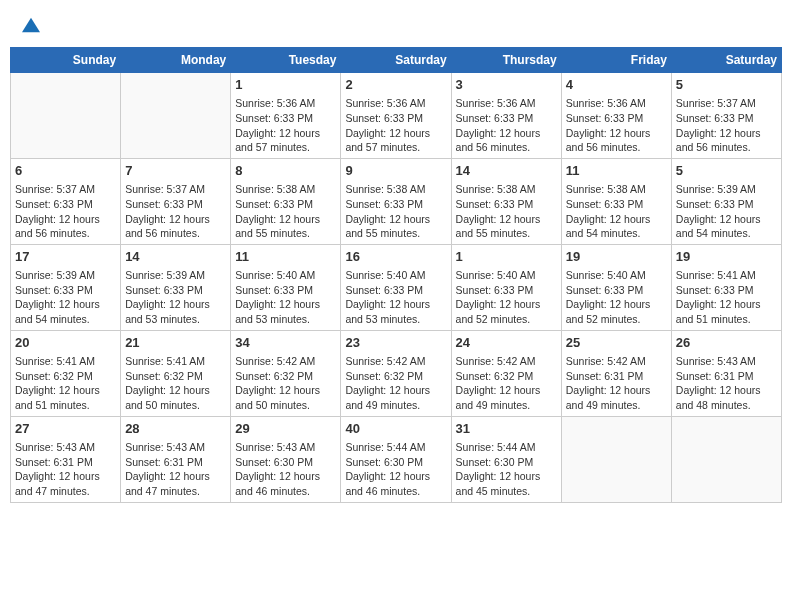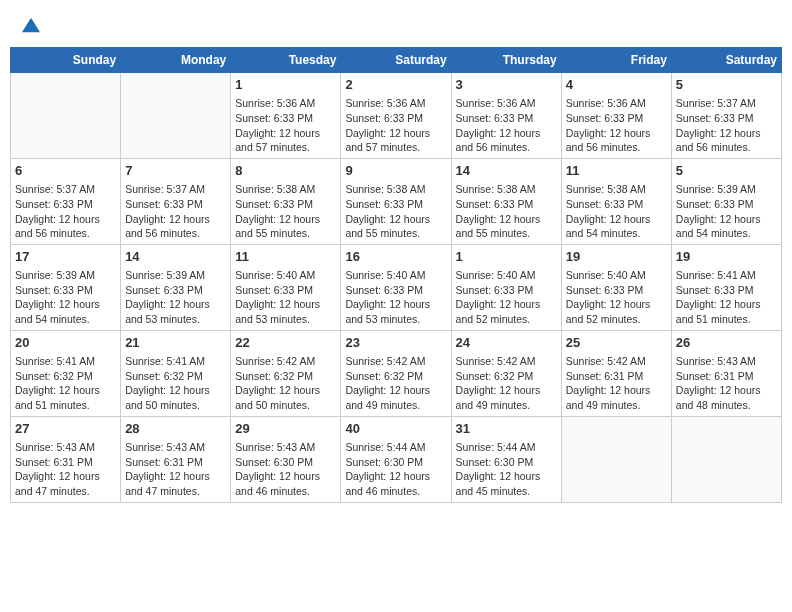--- a/index.html
+++ b/index.html
@@ -189,21 +189,21 @@
 Sunset: 6:33 PM
 Daylight: 12 hours and 51 minutes.</div></span></td>
       </tr>
       <tr class="row-alt">
         <td><span class="cell-info"><span class="day-number">20</span><div style="white-space: pre-line;">Sunrise: 5:41 AM
 Sunset: 6:32 PM
 Daylight: 12 hours and 51 minutes.</div></span></td>
         <td><span class="cell-info"><span class="day-number">21</span><div style="white-space: pre-line;">Sunrise: 5:41 AM
 Sunset: 6:32 PM
 Daylight: 12 hours and 50 minutes.</div></span></td>
-        <td><span class="cell-info"><span class="day-number">22</span><div style="white-space: pre-line;">Sunrise: 5:42 AM
+        <td><span class="cell-info"><span class="day-number">34</span><div style="white-space: pre-line;">Sunrise: 5:42 AM
 Sunset: 6:32 PM
 Daylight: 12 hours and 50 minutes.</div></span></td>
         <td><span class="cell-info"><span class="day-number">23</span><div style="white-space: pre-line;">Sunrise: 5:42 AM
 Sunset: 6:32 PM
 Daylight: 12 hours and 49 minutes.</div></span></td>
         <td><span class="cell-info"><span class="day-number">24</span><div style="white-space: pre-line;">Sunrise: 5:42 AM
 Sunset: 6:32 PM
 Daylight: 12 hours and 49 minutes.</div></span></td>
         <td><span class="cell-info"><span class="day-number">25</span><div style="white-space: pre-line;">Sunrise: 5:42 AM
 Sunset: 6:31 PM

